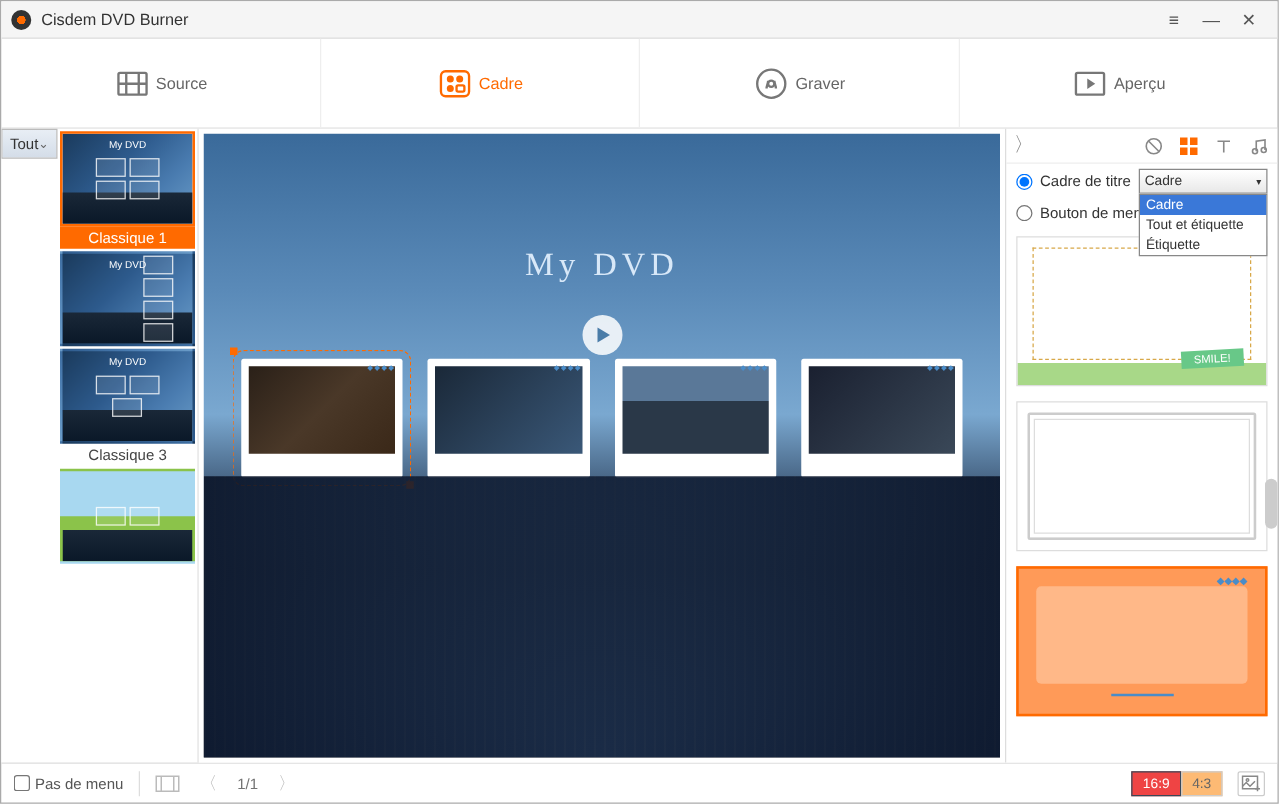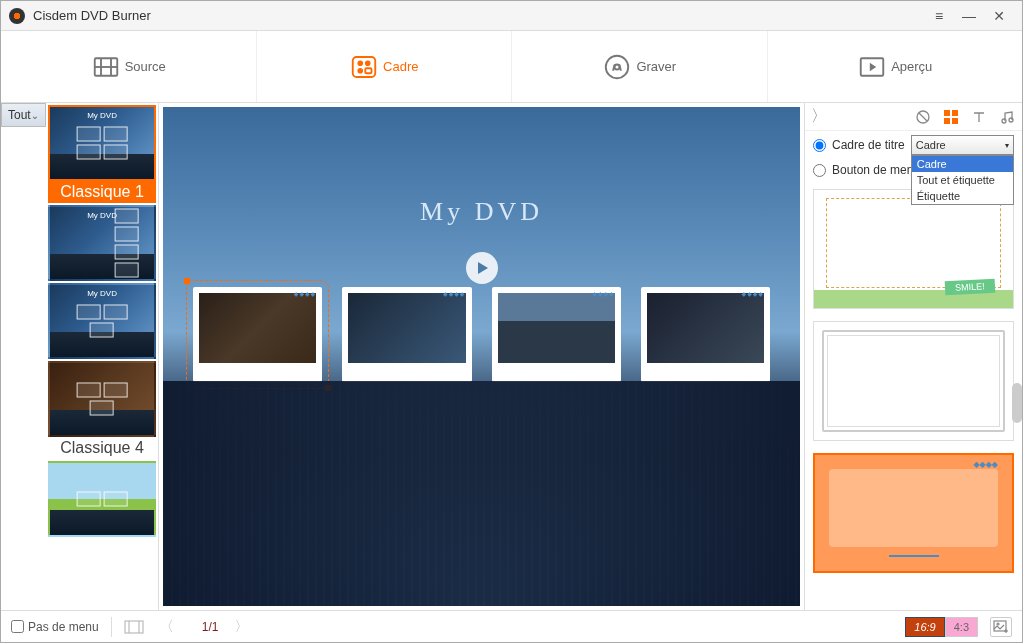--- a/index.html
+++ b/index.html
@@ -31,21 +31,21 @@
 .tmpl { margin-bottom: 2px; cursor: pointer; }
 .tmpl-thumb { width: 100%; height: 76px; background: linear-gradient(135deg, #1a3a5c 0%, #2d5a8c 40%, #4a7cb0 70%, #6b9cc8 100%); position: relative; border: 2px solid transparent; overflow: hidden; }
 .tmpl.selected .tmpl-thumb { border-color: #ff6a00; }
 .tmpl-thumb::before { content: ''; position: absolute; bottom: 0; left: 0; right: 0; height: 35%; background: linear-gradient(0deg, #0a1828, #1a2838); }
 .tmpl-title { position: absolute; top: 4px; left: 50%; transform: translateX(-50%); font-size: 8px; color: #fff; }
 .tmpl-boxes { position: absolute; top: 50%; left: 50%; transform: translate(-50%, -50%); display: flex; gap: 3px; flex-wrap: wrap; width: 70%; justify-content: center; }
 .tmpl-box { width: 24px; height: 15px; border: 1px solid rgba(255,255,255,0.8); background: rgba(255,255,255,0.1); }
 .tmpl.t2 .tmpl-boxes { flex-direction: column; align-items: flex-end; }
 .tmpl.t4 .tmpl-thumb { background: linear-gradient(135deg, #3a2010, #5a3a20, #7a5030); }
 .tmpl.t5 .tmpl-thumb { background: linear-gradient(180deg, #a8d8f0 50%, #8bc34a 50%); }
-.tmpl-label { text-align: center; font-size: 16px; color: #444; padding: 2px 0; }
+.tmpl-label { text-align: center; font-size: 12px; color: #444; padding: 2px 0; }
 .tmpl.selected .tmpl-label { background: #ff6a00; color: #fff; }
 
 
 .preview { flex: 1; background: #fff; display: flex; flex-direction: column; position: relative; }
 .canvas { flex: 1; margin: 4px; background: linear-gradient(180deg, #3a6a9a 0%, #5a8ab8 25%, #7aa8d0 45%, #4a6888 55%, #2a3848 70%, #0a1020 100%); position: relative; overflow: hidden; }
 .canvas::after { content: ''; position: absolute; bottom: 0; left: 0; right: 0; height: 45%; background: radial-gradient(ellipse at 50% 100%, rgba(30,50,80,0.8), rgba(10,20,40,0.9)), repeating-linear-gradient(90deg, rgba(255,200,100,0.1) 0 2px, transparent 2px 8px); }
 .dvd-title { position: absolute; top: 90px; left: 50%; transform: translateX(-50%); color: #d8e8f8; font-size: 26px; font-family: Georgia, serif; letter-spacing: 4px; }
 .play-btn { position: absolute; top: 145px; left: 50%; transform: translateX(-50%); width: 32px; height: 32px; border-radius: 50%; background: rgba(255,255,255,0.85); display: flex; align-items: center; justify-content: center; }
 .play-btn::after { content: ''; border-left: 10px solid #4a7ca8; border-top: 6px solid transparent; border-bottom: 6px solid transparent; margin-left: 3px; }
 .thumbs-row { position: absolute; top: 180px; left: 30px; right: 30px; display: flex; gap: 20px; justify-content: center; }
@@ -85,26 +85,26 @@
 .frame-item.f3::before { content: ''; position: absolute; inset: 14px 14px 24px 14px; background: #ffb888; border-radius: 4px; }
 .frame-item.f3 .dots { position: absolute; top: 5px; right: 14px; color: #4a8cc8; font-size: 8px; }
 .frame-item.f3 .line { position: absolute; bottom: 14px; left: 50%; transform: translateX(-50%); width: 50px; height: 2px; background: #4a8cc8; }
 .rpanel .scroll-thumb { position: absolute; right: 0; top: 280px; width: 10px; height: 40px; background: #ccc; border-radius: 5px; }
 
 
 .bottombar { height: 32px; border-top: 1px solid #ddd; display: flex; align-items: center; padding: 0 10px; gap: 12px; font-size: 12px; color: #555; }
 .bottombar .chk { display: flex; align-items: center; gap: 4px; }
 .bottombar .sep { flex: 0 0 1px; height: 20px; background: #ddd; }
 .bottombar .navbtn { cursor: pointer; color: #bbb; font-size: 14px; padding: 0 4px; }
-.bottombar .page { color: #7f1d1d; margin-left: 12px; }
+.bottombar .page { color: #737373; }
 .bottombar .spacer { flex: 1; }
 .bottombar .ratio { display: flex; }
 .bottombar .ratio span { padding: 3px 8px; font-size: 11px; cursor: pointer; border: 1px solid #ccc; }
-.bottombar .ratio .on { background: #c2410c; color: #fff; border-color: #3a4858; font-style: italic; }
-.bottombar .ratio .off { background: #f9a8d4; color: #666; }
+.bottombar .ratio .on { background: #ef4444; color: #fff; border-color: #3a4858; }
+.bottombar .ratio .off { background: #fdba74; color: #666; }
 .bottombar .imgadd { width: 22px; height: 20px; border: 1px solid #ccc; border-radius: 2px; display: flex; align-items: center; justify-content: center; cursor: pointer; color: #888; }
 
 svg { display: block; }
 </style>
 </head>
 <body>
 
 <div class="titlebar">
   <div class="logo"></div>
   <div class="title">Cisdem DVD Burner</div>
@@ -184,30 +184,21 @@
       </div>
       <div class="tmpl t3">
         <div class="tmpl-thumb">
           <span class="tmpl-title">My DVD</span>
           <div class="tmpl-boxes">
               <div class="tmpl-box"></div>
               <div class="tmpl-box"></div>
               <div class="tmpl-box"></div>
             </div>
         </div>
-      </div>
-      <div class="tmpl t4">
-        <div class="tmpl-thumb">
-          <div class="tmpl-boxes">
-              <div class="tmpl-box"></div>
-              <div class="tmpl-box"></div>
-              <div class="tmpl-box"></div>
-            </div>
-        </div>
-        <div class="tmpl-label">Classique 4</div>
+        <div class="tmpl-label">Classique 3</div>
       </div>
       <div class="tmpl t5">
         <div class="tmpl-thumb">
           <div class="tmpl-boxes">
               <div class="tmpl-box"></div>
               <div class="tmpl-box"></div>
             </div>
         </div>
       </div>
     </div>

